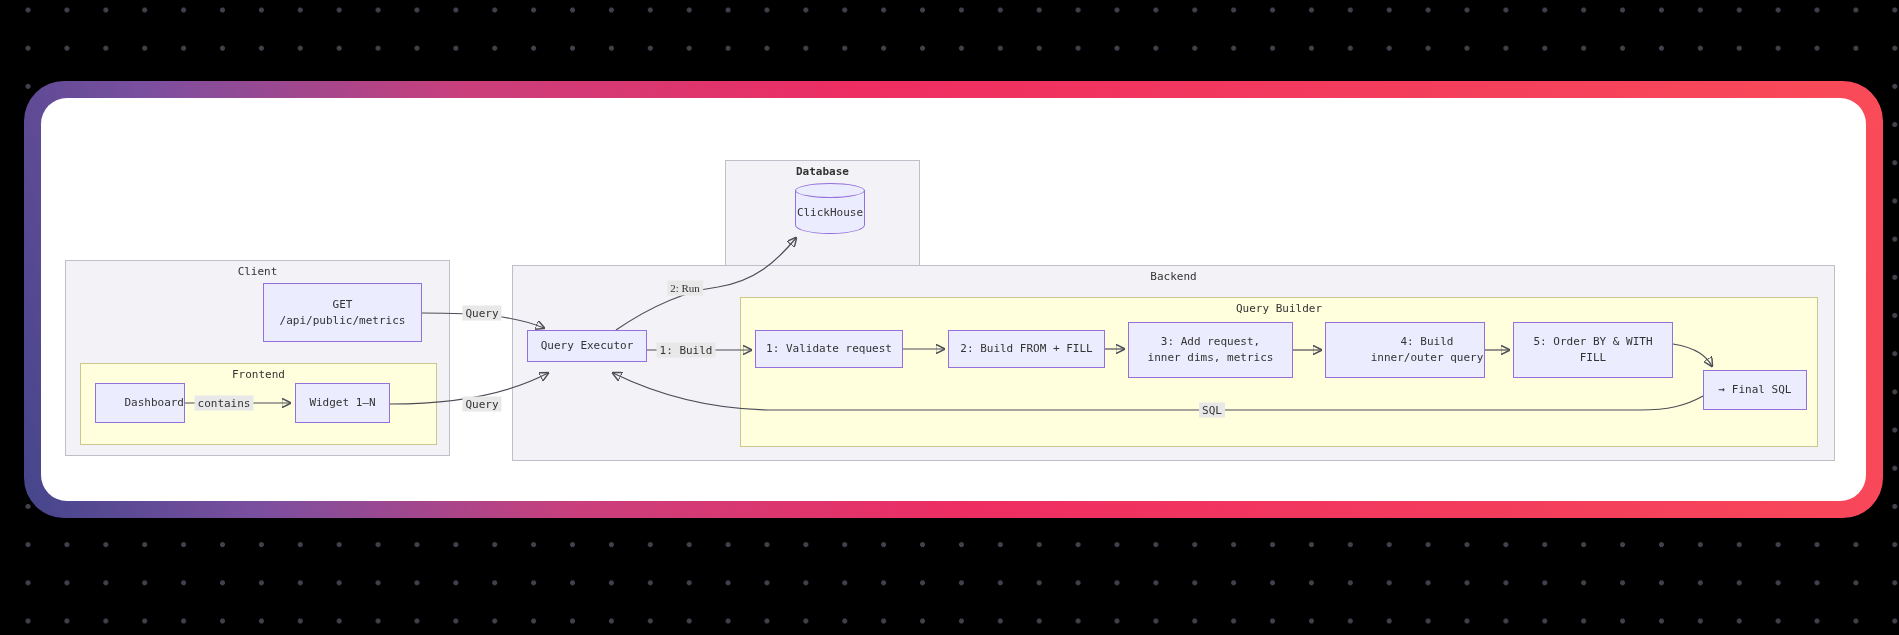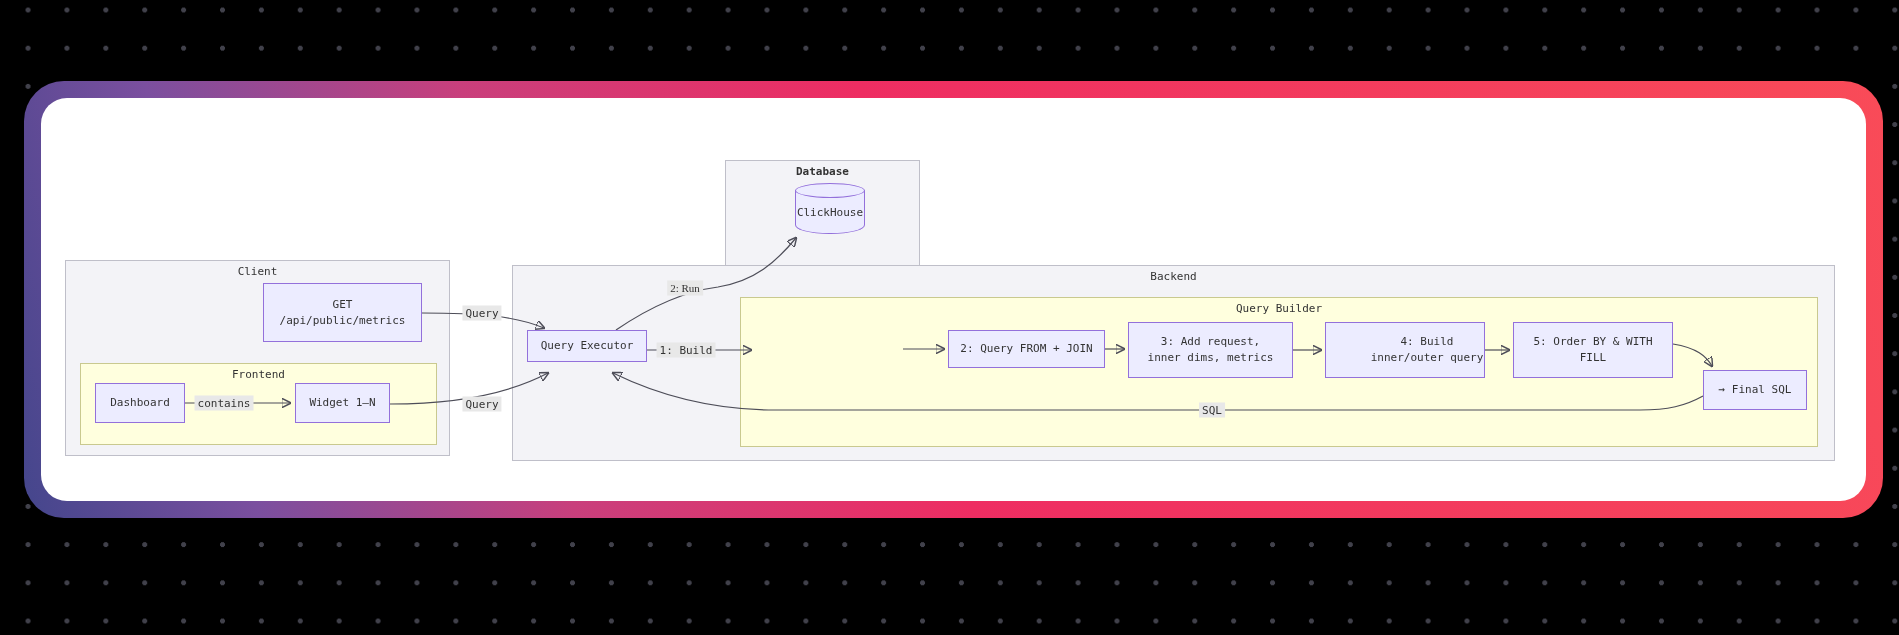--- a/index.html
+++ b/index.html
@@ -102,35 +102,38 @@
 
   <div class="cylinder" style="left:795px;top:190px;width:68px;height:43px;">
     <span style="margin-top:2px;">ClickHouse</span>
   </div>
 
   <div class="node" style="left:263px;top:283px;width:159px;height:59px;">
     <span>GET</span>
     <span>/api/public/metrics</span>
   </div>
 
-  <div class="node" style="left:95px;top:383px;width:90px;height:40px;">
+  <div class="node" style="left:95px;top:383px;width:90px;height:40px;align-items:flex-end;">
     <span>Dashboard</span>
   </div>
 
   <div class="node" style="left:295px;top:383px;width:95px;height:40px;">
     <span>Widget 1–N</span>
   </div>
 
   <div class="node" style="left:527px;top:330px;width:120px;height:32px;">
     <span>Query Executor</span>
   </div>
 
+  <div class="node" style="left:755px;top:330px;width:148px;height:38px;">
+    <span>1: Validate request</span>
+  </div>
 
   <div class="node" style="left:948px;top:330px;width:157px;height:38px;">
-    <span>2: Query FROM + JOIN</span>
+    <span>2: Build FROM + FILL</span>
   </div>
 
   <div class="node" style="left:1128px;top:322px;width:165px;height:56px;">
     <span>3: Add request,</span>
     <span>inner dims, metrics</span>
   </div>
 
   <div class="node" style="left:1325px;top:322px;width:160px;height:56px;padding-left:44px;">
     <span>4: Build</span>
     <span>inner/outer query</span>

